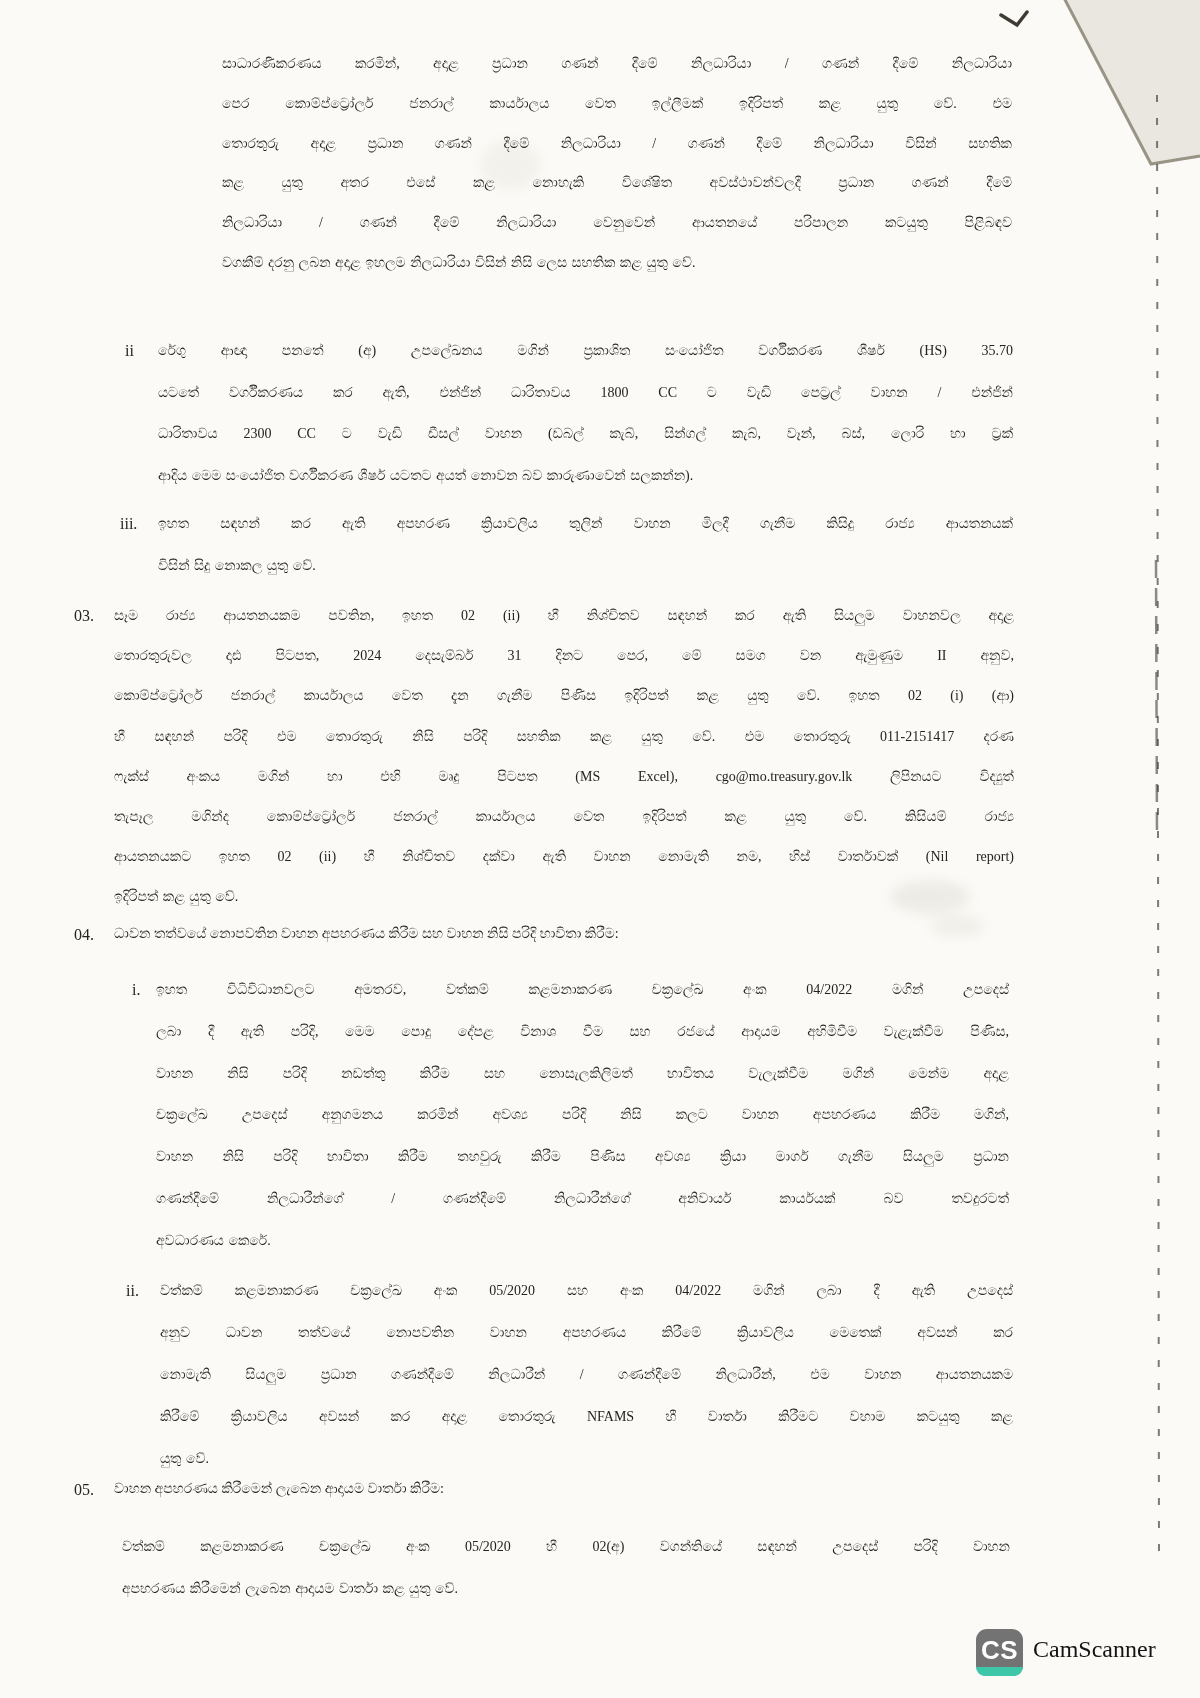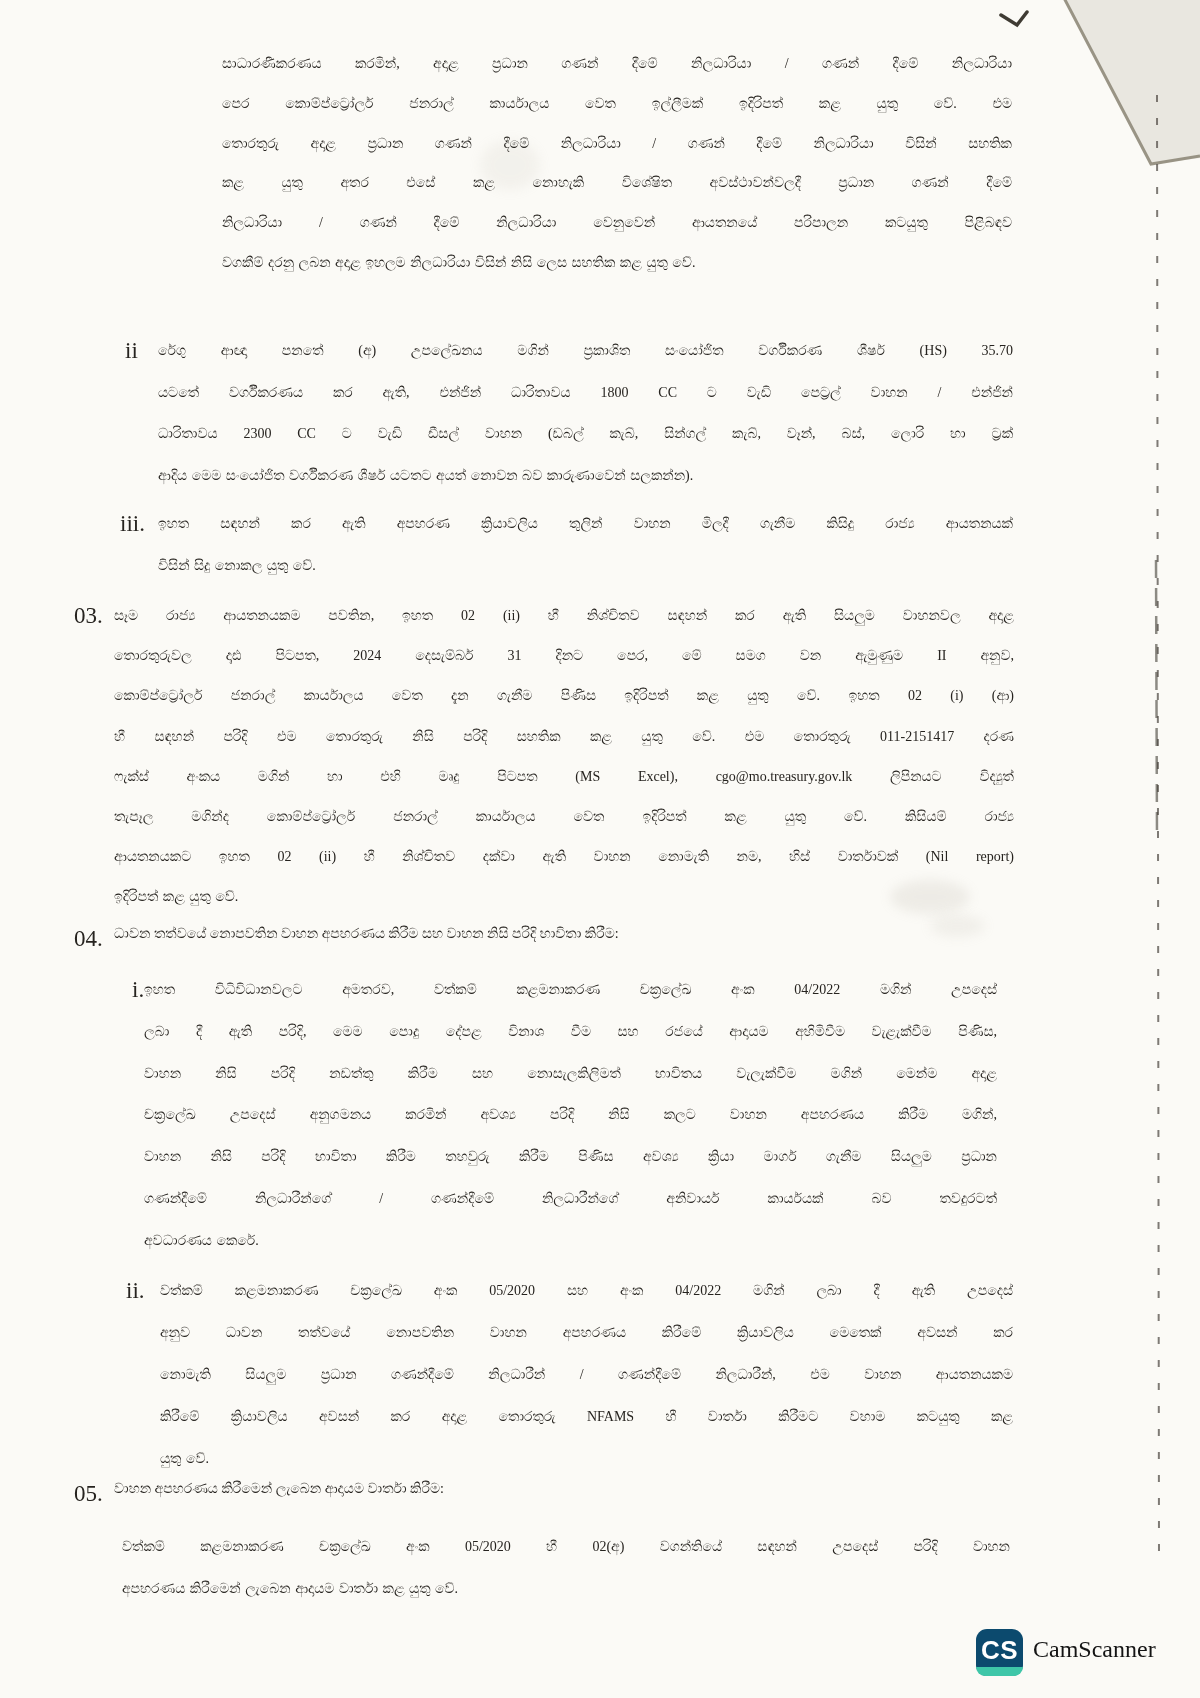--- a/index.html
+++ b/index.html
@@ -17,27 +17,27 @@
   .block{position:absolute;font-size:14px;}
   .tline{
     display:block;
     text-align:justify;
     -moz-text-align-last:justify;
     text-align-last:justify;
     white-space:normal;
     word-spacing:1px;
   }
   .tline.last{text-align-last:left;-moz-text-align-last:left;}
-  .marker{position:absolute;font-size:23px;}
+  .marker{position:absolute;font-size:16px;}
   .heading{white-space:nowrap;}
   .smudge{position:absolute;border-radius:50%;filter:blur(6px);z-index:1;}
   
   .cs-badge{
     position:absolute;left:976px;top:1629px;width:47px;height:47px;
-    background:#0c4a6e;border-radius:11px;z-index:3;
+    background:#737373;border-radius:11px;z-index:3;
     display:flex;align-items:center;justify-content:center;
   }
   .cs-badge .cs-text{
     font-family:"Liberation Sans","DejaVu Sans",sans-serif;
     font-weight:bold;font-size:26px;color:#ffffff;letter-spacing:0.5px;
     margin-top:-5px;
   }
   .cs-badge .cs-strip{
     position:absolute;left:0;right:0;bottom:0;height:9px;
     background:#3ec6a8;border-radius:0 0 11px 11px;
@@ -98,21 +98,21 @@
       <div class="tline">ෆැක්ස් අංකය මගින් හා එහි මෘදු පිටපත (MS Excel), cgo@mo.treasury.gov.lk ලිපිනයට විද්‍යුත්</div>
       <div class="tline">තැපෑල මගින්ද කොම්ප්ට්‍රෝලර් ජනරාල් කාර්යාලය වෙත ඉදිරිපත් කළ යුතු වේ. කිසියම් රාජ්‍ය</div>
       <div class="tline">ආයතනයකට ඉහත 02 (ii) හී නිශ්චිතව දක්වා ඇති වාහන නොමැති නම, හිස් වාර්තාවක් (Nil report)</div>
       <div class="tline last">ඉදිරිපත් කළ යුතු වේ.</div>
     </div>
 
     <div class="marker" style="left:74px;top:926px;">04.</div>
     <div class="block heading" style="left:114px;top:926px;">ධාවන තත්වයේ නොපවතින වාහන අපහරණය කිරීම සහ වාහන නිසි පරිදි භාවිතා කිරීම:</div>
 
     <div class="marker" style="left:132px;top:969px;line-height:41.8px;">i.</div>
-    <div class="block" style="left:144px;top:969px;width:853px;line-height:41.8px;">
+    <div class="block" style="left:156px;top:969px;width:853px;line-height:41.8px;">
       <div class="tline">ඉහත විධිවිධානවලට අමතරව, වත්කම් කළමනාකරණ චක්‍රලේඛ අංක 04/2022 මගින් උපදෙස්</div>
       <div class="tline">ලබා දී ඇති පරිදි, මෙම පොදු දේපළ විනාශ වීම සහ රජයේ ආදායම අහිමිවීම වැළැක්වීම පිණිස,</div>
       <div class="tline">වාහන නිසි පරිදි නඩත්තු කිරීම සහ නොසැලකිලිමත් භාවිතය වැලැක්වීම මගින් මෙන්ම අදාළ</div>
       <div class="tline">චක්‍රලේඛ උපදෙස් අනුගමනය කරමින් අවශ්‍ය පරිදි නිසි කලට වාහන අපහරණය කිරීම මගින්,</div>
       <div class="tline">වාහන නිසි පරිදි භාවිතා කිරීම තහවුරු කිරීම පිණිස අවශ්‍ය ක්‍රියා මාර්ග ගැනීම සියලුම ප්‍රධාන</div>
       <div class="tline">ගණන්දීමේ නිලධාරීන්ගේ / ගණන්දීමේ නිලධාරීන්ගේ අනිවාර්ය කාර්යයක් බව තවදුරටත්</div>
       <div class="tline last">අවධාරණය කෙරේ.</div>
     </div>
 
     <div class="marker" style="left:126px;top:1270px;line-height:42px;">ii.</div>

